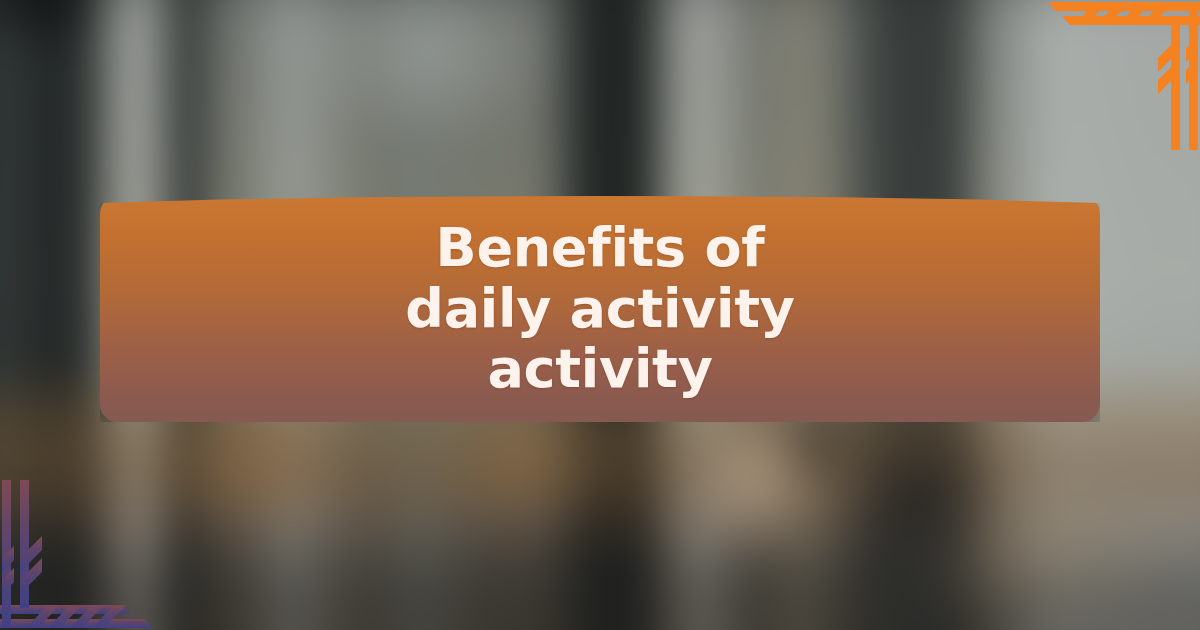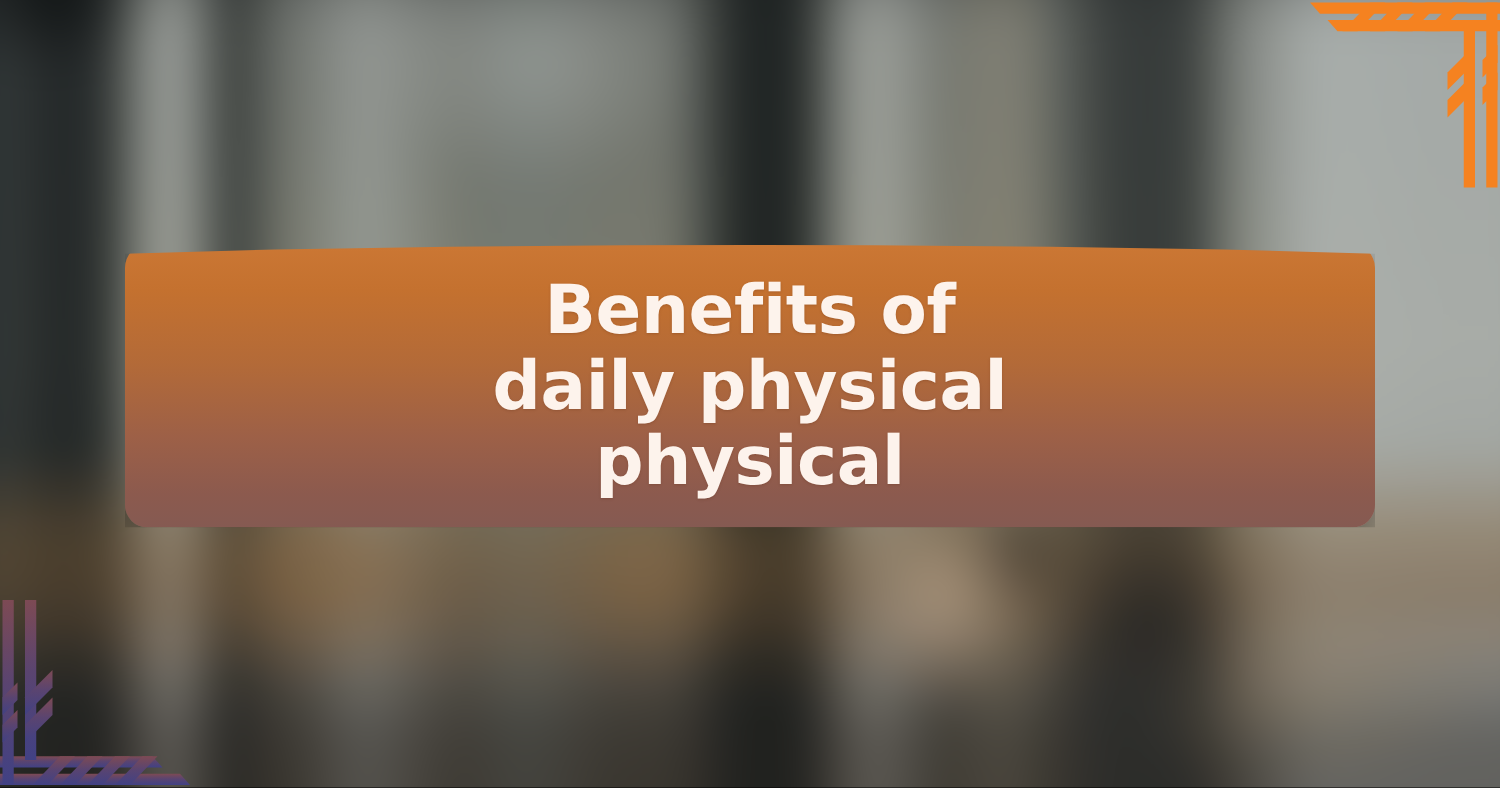--- a/index.html
+++ b/index.html
@@ -263,17 +263,17 @@
         <polygon points="20,102 20,88 42,66 42,80"></polygon>
         <polygon points="2,124 2,110 14,98 14,112"></polygon>
         <polygon points="2,102 2,88 14,76 14,90"></polygon>
       </g>
     </svg>
   </div>
 
   <div class="card-wrap">
     <div class="card"></div>
     <div class="card-inner">
-      <h1 class="card-title">Benefits of daily physical physical</h1>
+      <h1 class="card-title">Benefits of daily activity activity</h1>
     </div>
   </div>
 
 </div>
 
 </body></html>

